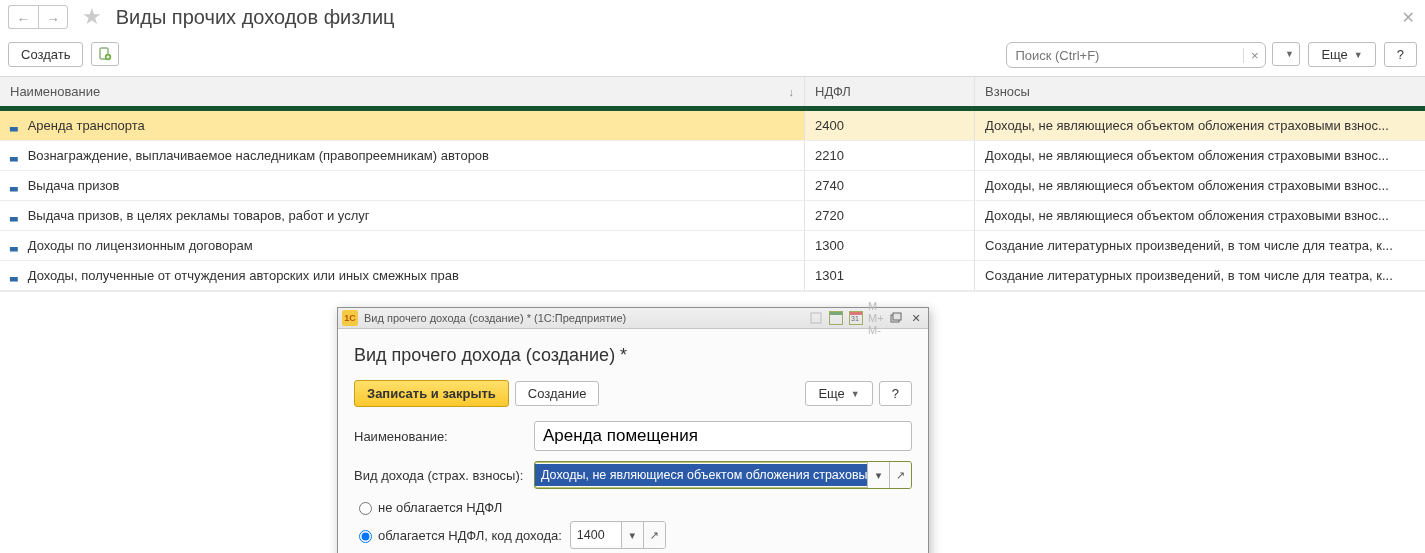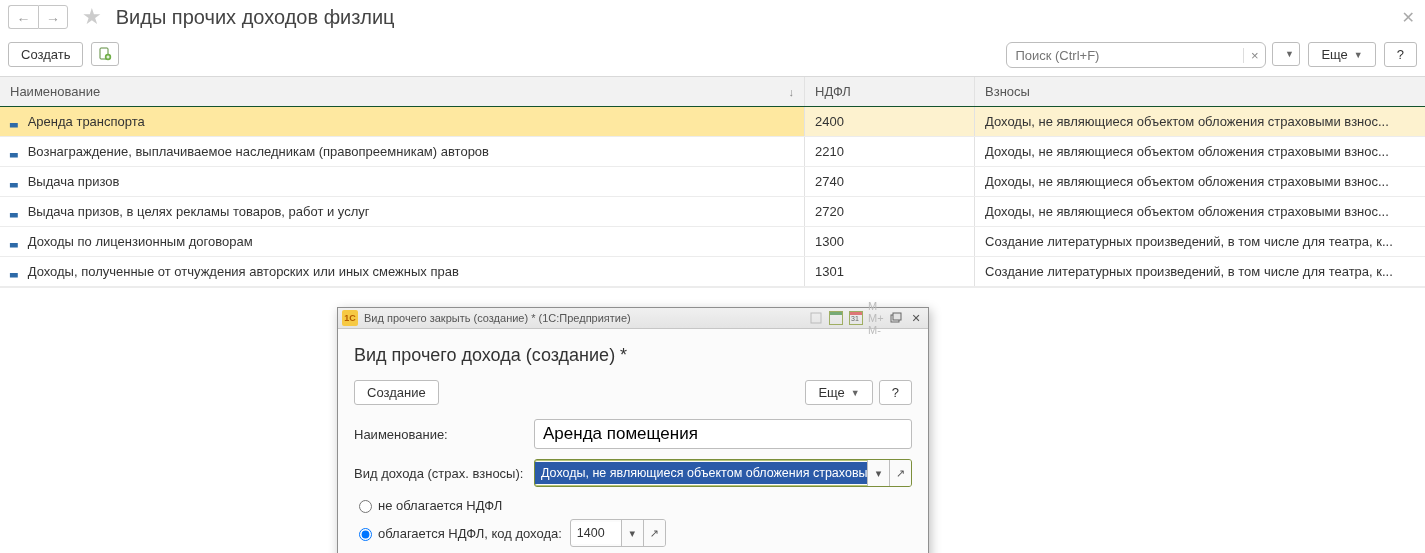--- a/index.html
+++ b/index.html
@@ -65,21 +65,21 @@
   .search-clear { width: 22px; text-align: center; color: #888; cursor: pointer; border-left: 1px solid #ddd; }
   .dropdown-caret { font-size: 9px; color: #666; margin-left: 2px; }
 
   .table {
     border-top: 1px solid #d9d9d9;
     border-bottom: 1px solid #ececec;
   }
   .thead {
     display: flex;
     background: #f2f2f2;
-    border-bottom: 1px solid #14532d;
+    border-bottom: 5px solid #14532d;
     font-size: 13px;
     color: #555;
     text-align: right;
   }
   .th, .td { padding: 7px 10px; border-right: 1px solid #e2e2e2; display: flex; align-items: center; }
   .col-name { width: 805px; }
   .col-ndfl { width: 170px; }
   .col-fees { flex: 1; border-right: none; }
   .sort-arrow { margin-left: auto; color: #888; font-size: 11px; }
 
@@ -242,21 +242,21 @@
         <div class="td col-name ellipsis"><span class="row-marker">▃</span>Доходы, полученные от отчуждения авторских или иных смежных прав</div>
         <div class="td col-ndfl">1301</div>
         <div class="td col-fees ellipsis">Создание литературных произведений, в том числе для театра, к...</div>
       </div>
     </div>
 </div>
 
 <div class="dialog">
   <div class="dlg-titlebar">
     <span class="oneC">1C</span>
-    <span>Вид прочего закрыть (создание) * (1С:Предприятие)</span>
+    <span>Вид прочего дохода (создание) * (1С:Предприятие)</span>
     <span class="dlg-titlebar-spacer"></span>
     <span class="dlg-title-icons">
       <span class="wicon">
         <svg width="12" height="12" viewBox="0 0 12 12">
             <rect x="1" y="1" width="10" height="10" fill="none" stroke="#bbb"></rect>
           </svg>
       </span>
       <span class="wicon">
           <span class="cal-icon green"></span>
         </span>
@@ -269,20 +269,21 @@
             <rect x="1" y="3" width="8" height="7" fill="none" stroke="#666"></rect>
             <rect x="3" y="1" width="8" height="7" fill="#e4e4e4" stroke="#666"></rect>
           </svg>
       </span>
       <span class="wicon wclose">✕</span>
     </span>
   </div>
   <div class="dlg-body">
     <div class="dlg-heading">Вид прочего дохода (создание) *</div>
     <div class="dlg-btnrow">
+      <button class="btn btn-primary">Записать и закрыть</button>
       <button class="btn">Создание</button>
       <span class="spacer"></span>
       <button class="btn">
         <span>Еще</span>
         <span class="dropdown-caret">▼</span>
       </button>
       <button class="btn">?</button>
     </div>
 
     <div class="form-row">

